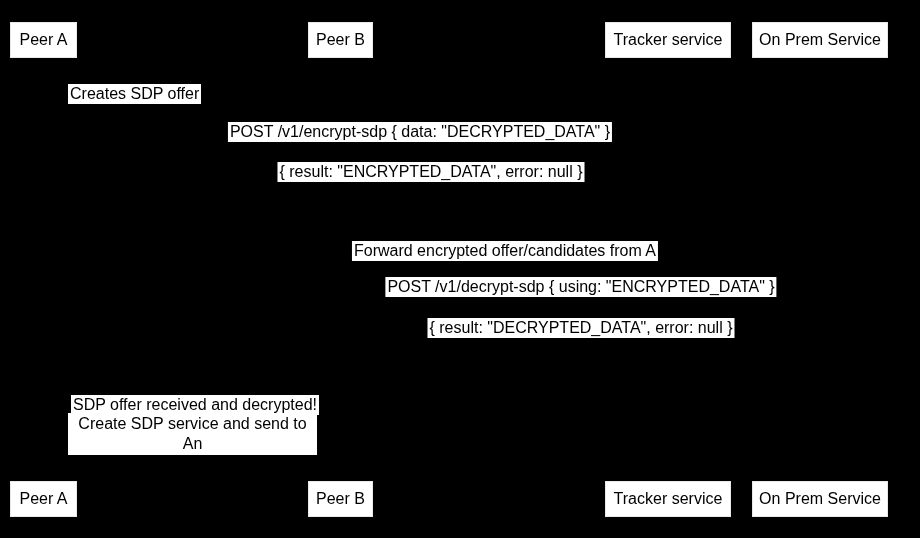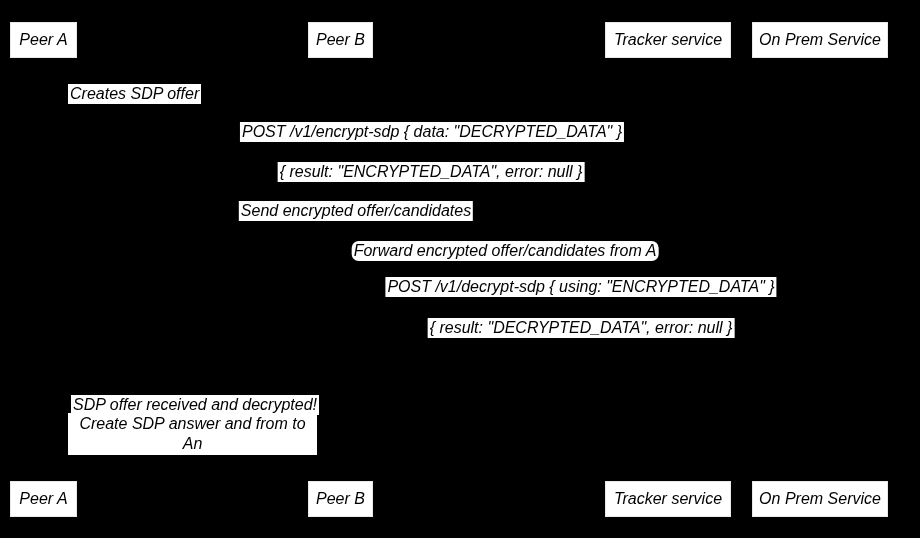--- a/index.html
+++ b/index.html
@@ -6,21 +6,20 @@
     margin: 0; padding: 0;
     background: #000000;
     width: 920px; height: 538px;
     overflow: hidden;
     font-family: "Liberation Sans", sans-serif;
   }
   #canvas {
     position: relative;
     width: 824px; height: 538px;
     background: #000000;
-    font-style: italic;
   }
   .actor {
     position: absolute;
     height: 36px;
     background: #ffffff;
     color: #000000;
     display: flex;
     align-items: center;
     justify-content: center;
     font-size: 16px;
@@ -67,36 +66,35 @@
   <div class="lifeline" style="left:668px;"></div>
   <div class="lifeline" style="left:820px;"></div>
 
   <div class="actor" style="left:10px;  top:22px; width:67px;">Peer A</div>
   <div class="actor" style="left:308px; top:22px; width:65px;">Peer B</div>
   <div class="actor" style="left:605px; top:22px; width:126px;">Tracker service</div>
   <div class="actor" style="left:752px; top:22px; width:136px;">On Prem Service</div>
 
   <div class="msg" style="left:68px; top:84px;">Creates SDP offer</div>
 
-  <div class="msg centered" style="left:432px; top:122px;">POST /v1/encrypt-sdp { data: "DECRYPTED_DATA" }</div>
+  <div class="msg centered" style="left:420px; top:122px;">POST /v1/encrypt-sdp { data: "DECRYPTED_DATA" }</div>
 
   <div class="msg centered" style="left:431px; top:162px;">{ result: "ENCRYPTED_DATA", error: null }</div>
 
-  <div class="msg centered" style="left:356px; top:201px;">Send encrypted offer/candidates</div>
 
-  <div class="msg centered" style="left:505px; top:241px;border-radius:7px;">Forward encrypted offer/candidates from A</div>
+  <div class="msg centered" style="left:505px; top:241px;">Forward encrypted offer/candidates from A</div>
 
   <div class="msg centered" style="left:581px; top:277px;">POST /v1/decrypt-sdp { using: "ENCRYPTED_DATA" }</div>
 
   <div class="msg centered" style="left:581px; top:318px;">{ result: "DECRYPTED_DATA", error: null }</div>
 
   <div class="msg centered" style="left:195px; top:365px;margin-top:30px;">SDP offer received and decrypted!</div>
 
   <div class="note-block" style="left:68px; top:413px; width:249px; height:42px;">
-    <div>Create SDP answer and from to An</div>
+    <div>Create SDP service and send to An</div>
     <div>using the same mechanism</div>
   </div>
 
   <div class="actor" style="left:10px;  top:481px; width:67px;">Peer A</div>
   <div class="actor" style="left:308px; top:481px; width:65px;">Peer B</div>
   <div class="actor" style="left:605px; top:481px; width:126px;">Tracker service</div>
   <div class="actor" style="left:752px; top:481px; width:136px;">On Prem Service</div>
 
 </div>
 

